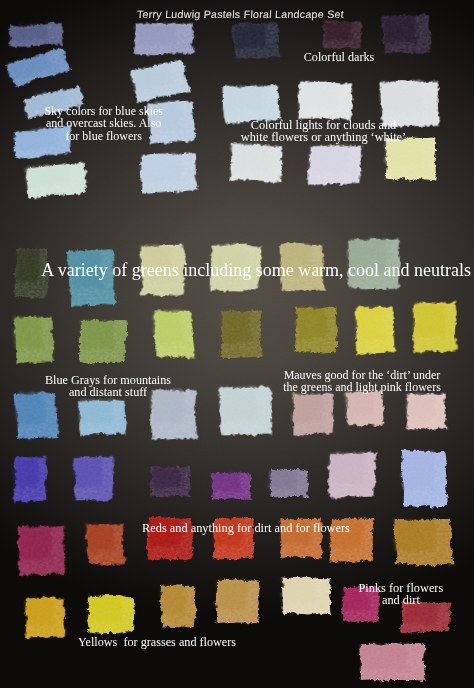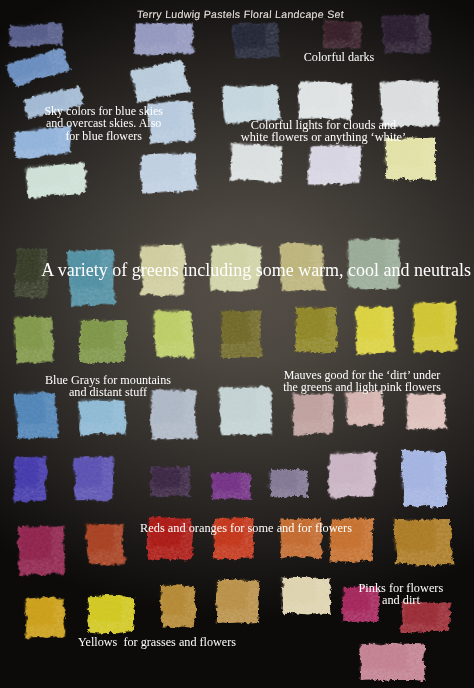--- a/index.html
+++ b/index.html
@@ -290,16 +290,16 @@
       </svg>
     </div>
 <div class="lbl title" style="font-size: 10.68px; line-height: 12.7px; left: 40px; width: 400px; top: 7.61032px;"><div>Terry Ludwig Pastels Floral Landcape Set</div></div>
     <div class="lbl " style="font-size: 12.18px; line-height: 12.7px; left: 139px; width: 400px; top: 50.5508px;"><div>Colorful darks</div></div>
     <div class="lbl " style="font-size: 12px; line-height: 12.7px; left: -96.3px; width: 400px; top: 104.602px;"><div>Sky colors for blue skies</div><div>and overcast skies. Also</div><div>for blue flowers</div></div>
     <div class="lbl " style="font-size: 12.3px; line-height: 12.7px; left: 123.5px; width: 400px; top: 118.583px;"><div>Colorful lights for clouds and</div><div>white flowers or anything ‘white’</div></div>
     <div class="lbl " style="font-size: 18px; line-height: 12.7px; left: 41.2px; width: 400px; top: 220.129px; margin-top: 44px;"><div>A variety of greens including some warm, cool and neutrals</div></div>
     <div class="lbl " style="font-size: 12.18px; line-height: 12.7px; left: -92px; width: 400px; top: 373.751px;"><div>Blue Grays for mountains</div><div>and distant stuff</div></div>
     <div class="lbl " style="font-size: 12px; line-height: 12.7px; left: 162px; width: 400px; top: 368.502px;"><div>Mauves good for the ‘dirt’ under</div><div>the greens and light pink flowers</div></div>
     <div class="lbl " style="font-size: 12.38px; line-height: 12.7px; left: 36px; width: 400px; top: 445.005px;"></div>
-    <div class="lbl " style="font-size: 12.34px; line-height: 12.7px; left: 46px; width: 400px; top: 521.794px;"><div>Reds and oranges for some and for flowers</div></div>
+    <div class="lbl " style="font-size: 12.34px; line-height: 12.7px; left: 46px; width: 400px; top: 521.794px;"><div>Reds and anything for dirt and for flowers</div></div>
     <div class="lbl " style="font-size: 12.3px; line-height: 12.7px; left: 200.9px; width: 400px; top: 581.583px;"><div>Pinks for flowers</div><div>and dirt</div></div>
     <div class="lbl " style="font-size: 12.2px; line-height: 12.7px; left: -43px; width: 400px; top: 636.156px;"><div>Yellows  for grasses and flowers</div></div>
   </div>
 
 </body></html>

